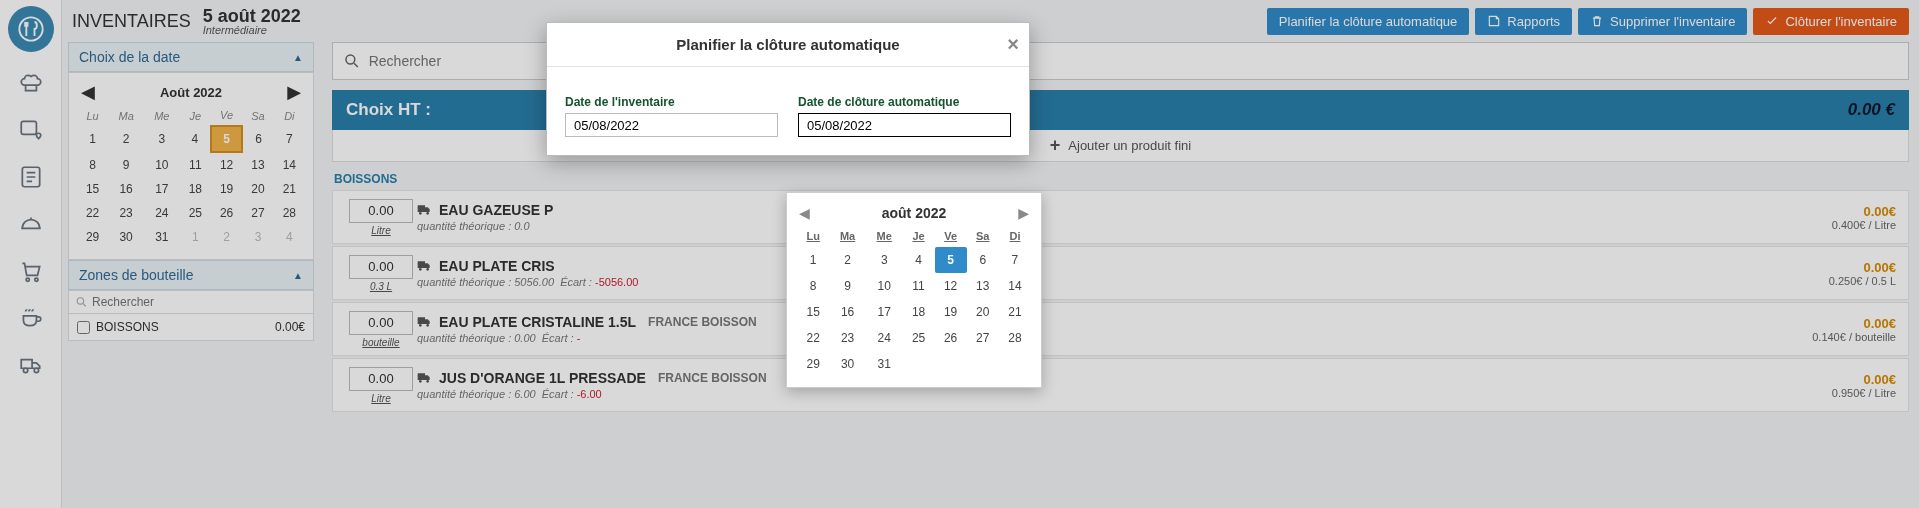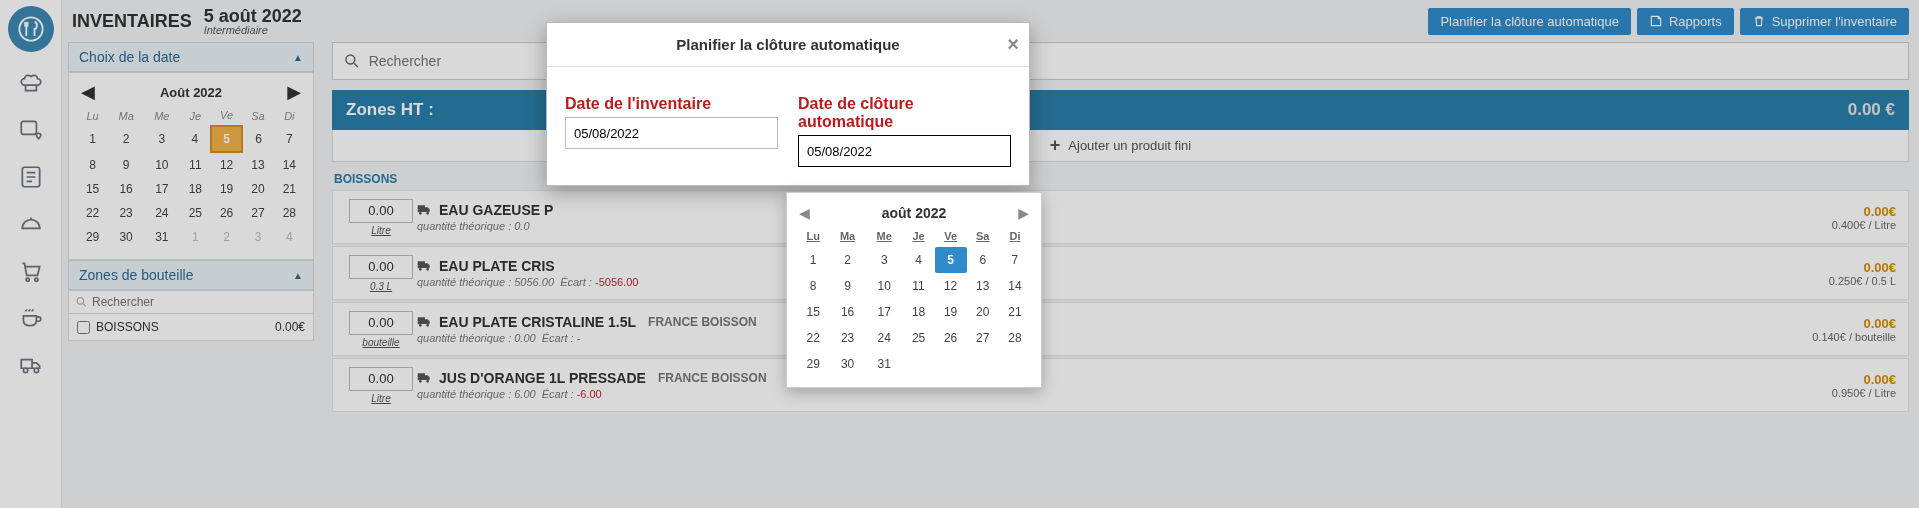--- a/index.html
+++ b/index.html
@@ -9,21 +9,21 @@
 .overlay { position: absolute; inset: 0; background: rgba(0,0,0,0.15); z-index: 50; pointer-events: none; }
 
 
 .rail { position: absolute; left: 0; top: 0; width: 62px; height: 100%; background: #fff; border-right: 1px solid #ddd; display: flex; flex-direction: column; align-items: center; padding-top: 6px; gap: 18px; z-index: 2; }
 .rail .logo { width: 46px; height: 46px; border-radius: 50%; background: #3b8ab3; display: flex; align-items: center; justify-content: center; }
 .rail svg { width: 26px; height: 26px; stroke: #6a7580; fill: none; stroke-width: 1.6; }
 .rail .logo svg { stroke: #fff; width: 28px; height: 28px; }
 
 
 .header { position: absolute; left: 72px; top: 4px; right: 10px; height: 34px; display: flex; align-items: center; z-index: 2; }
-.header .title { font-size: 18px; color: #333; font-weight: 700; text-align: center; }
+.header .title { font-size: 18px; color: #333; font-weight: 400; text-align: center; }
 .header .date-block { margin-left: 12px; display: flex; flex-direction: column; line-height: 1; }
 .header .date-block .d { font-size: 18px; font-weight: 600; }
 .header .date-block .sub { font-size: 11px; font-style: italic; color: #555; }
 .header .btns { margin-left: auto; display: flex; gap: 6px; }
 .btn { display: inline-flex; align-items: center; gap: 6px; padding: 6px 12px; font-size: 13px; color: #fff; border-radius: 2px; border: none; cursor: pointer; }
 .btn.blue { background: #2f8bc9; }
 .btn.orange { background: #e65a1a; }
 .btn svg { width: 14px; height: 14px; stroke: #fff; fill: none; stroke-width: 2; }
 
 
@@ -44,21 +44,21 @@
 .zone-search input { border: none; outline: none; width: 100%; font-size: 12px; color: #aaa; background: transparent; }
 .zone-item { background: #fff; border: 1px solid #ddd; border-top: none; padding: 6px 8px; display: flex; align-items: center; font-size: 12px; }
 .zone-item input[type=checkbox] { margin-right: 6px; }
 .zone-item .amt { margin-left: auto; }
 
 
 .main { position: absolute; left: 332px; top: 42px; right: 10px; z-index: 2; }
 .searchbar { background: #fff; border: 1px solid #ccc; height: 38px; display: flex; align-items: center; padding: 0 10px; gap: 8px; color: #888; }
 .searchbar input { border: none; outline: none; width: 100%; font-size: 14px; color: #444; }
 .total-row { margin-top: 10px; background: #2a7fab; color: #fff; height: 40px; display: flex; align-items: center; padding: 0 14px; font-size: 17px; font-weight: 600; }
-.total-row .val { margin-left: auto; color: #e5e5e5; }
+.total-row .val { margin-left: auto; color: #0f172a; font-style: italic; }
 .add-row { background: #fff; border: 1px solid #ddd; border-top: none; height: 32px; display: flex; align-items: center; justify-content: center; gap: 8px; color: #555; font-size: 13px; cursor: pointer; }
 .cat { margin-top: 6px; color: #2a7fab; font-size: 12px; padding: 4px 2px; font-weight: 600; }
 .prod { background: #fff; border: 1px solid #e4e4e4; display: flex; align-items: center; padding: 6px 12px; min-height: 54px; margin-bottom: 2px; }
 .prod .qtybox { width: 72px; display: flex; flex-direction: column; align-items: center; }
 .prod .qtybox .qty { border: 1px solid #bbb; width: 64px; height: 24px; display: flex; align-items: center; justify-content: center; font-size: 13px; }
 .prod .qtybox .unit { font-size: 10px; font-style: italic; text-decoration: underline; color: #555; margin-top: 2px; }
 .prod .info { flex: 1; }
 .prod .info .name { font-size: 14px; font-weight: 700; color: #333; display: flex; align-items: center; gap: 6px; }
 .prod .info .name .supp { font-weight: 700; font-size: 12px; color: #777; margin-left: 6px; }
 .prod .info .meta { font-size: 11px; font-style: italic; color: #777; margin-top: 2px; }
@@ -70,22 +70,22 @@
 
 
 .modal { position: absolute; left: 546px; top: 22px; width: 484px; background: #fff; border: 1px solid #bbb; box-shadow: 0 6px 20px rgba(0,0,0,0.3); z-index: 100; }
 .modal .mhead { height: 44px; display: flex; align-items: center; justify-content: center; font-size: 15px; font-weight: 600; color: #333; border-bottom: 1px solid #e2e2e2; position: relative; }
 .modal .mhead .close { position: absolute; right: 10px; top: 10px; font-size: 20px; color: #888; cursor: pointer; }
 .modal .mbody { padding: 14px 18px 18px; }
 .infobox { background: #dceef6; border: 1px solid #b7d9e8; color: #3a6a88; font-size: 12px; padding: 10px 26px 10px 12px; position: relative; border-radius: 3px; line-height: 1.4; }
 .infobox .x { position: absolute; right: 6px; top: 2px; color: #5b93b3; font-size: 14px; cursor: pointer; }
 .fields { display: flex; gap: 20px; margin-top: 14px; }
 .field { flex: 1; }
-.field label { font-size: 16px; font-weight: 600; color: #b91c1c; display: block; margin-bottom: 4px; }
-.field input { width: 100%; height: 32px; border: 1px solid #bbb; padding: 0 8px; font-size: 13px; }
+.field label { font-size: 12px; font-weight: 600; color: #14532d; display: block; margin-bottom: 4px; }
+.field input { width: 100%; height: 24px; border: 1px solid #bbb; padding: 0 8px; font-size: 13px; }
 .field.focused input { border: 1px solid #000; }
 
 
 .dp { position: absolute; left: 786px; top: 192px; width: 256px; background: #fff; border: 1px solid #ccc; box-shadow: 0 4px 14px rgba(0,0,0,0.25); z-index: 120; padding: 8px 10px 10px; }
 .dp .dnav { display: flex; align-items: center; justify-content: space-between; padding: 4px 2px; }
 .dp .dnav .arrow { color: #888; cursor: pointer; font-size: 14px; }
 .dp .dnav .ml { font-weight: 700; font-size: 14px; }
 .dp table { width: 100%; border-collapse: collapse; font-size: 12px; }
 .dp th { color: #666; font-weight: 600; padding: 5px 0; font-size: 11px; text-decoration: underline; }
 .dp td { text-align: center; padding: 6px 0; color: #444; cursor: pointer; }
@@ -147,20 +147,26 @@
           <path d="M4 4h12l4 4v12H4z M16 4v4h4"></path>
         </svg>
         <span>Rapports</span>
       </button>
     <button class="btn blue">
         <svg viewBox="0 0 24 24">
           <path d="M5 7h14 M9 7V5h6v2 M7 7l1 13h8l1-13"></path>
         </svg>
         <span>Supprimer l'inventaire</span>
       </button>
+    <button class="btn orange">
+        <svg viewBox="0 0 24 24">
+          <path d="M5 12l4 4 10-10"></path>
+        </svg>
+        <span>Clôturer l'inventaire</span>
+      </button>
   </div>
 </div>
 
 <div class="leftpanel">
   <div class="section-head">
     <span>Choix de la date</span>
     <span class="tri">▲</span>
   </div>
   <div class="mini-cal">
     <div class="nav">
@@ -251,21 +257,21 @@
 
 <div class="main">
   <div class="searchbar">
     <svg width="18" height="18" viewBox="0 0 24 24" stroke="#666" fill="none" stroke-width="2">
         <circle cx="10" cy="10" r="6"></circle>
         <path d="M15 15l5 5"></path>
       </svg>
     <input placeholder="Rechercher" style="">
   </div>
   <div class="total-row">
-    <span>Zones HT :</span>
+    <span>Choix HT :</span>
     <span class="val">0.00 €</span>
   </div>
   <div class="add-row">
     <span style="font-size:18px;font-weight:700">+</span>
     <span>Ajouter un produit fini</span>
   </div>
   <div class="cat">BOISSONS</div>
   <div id="products">
       <div class="prod">
     <div class="qtybox">

